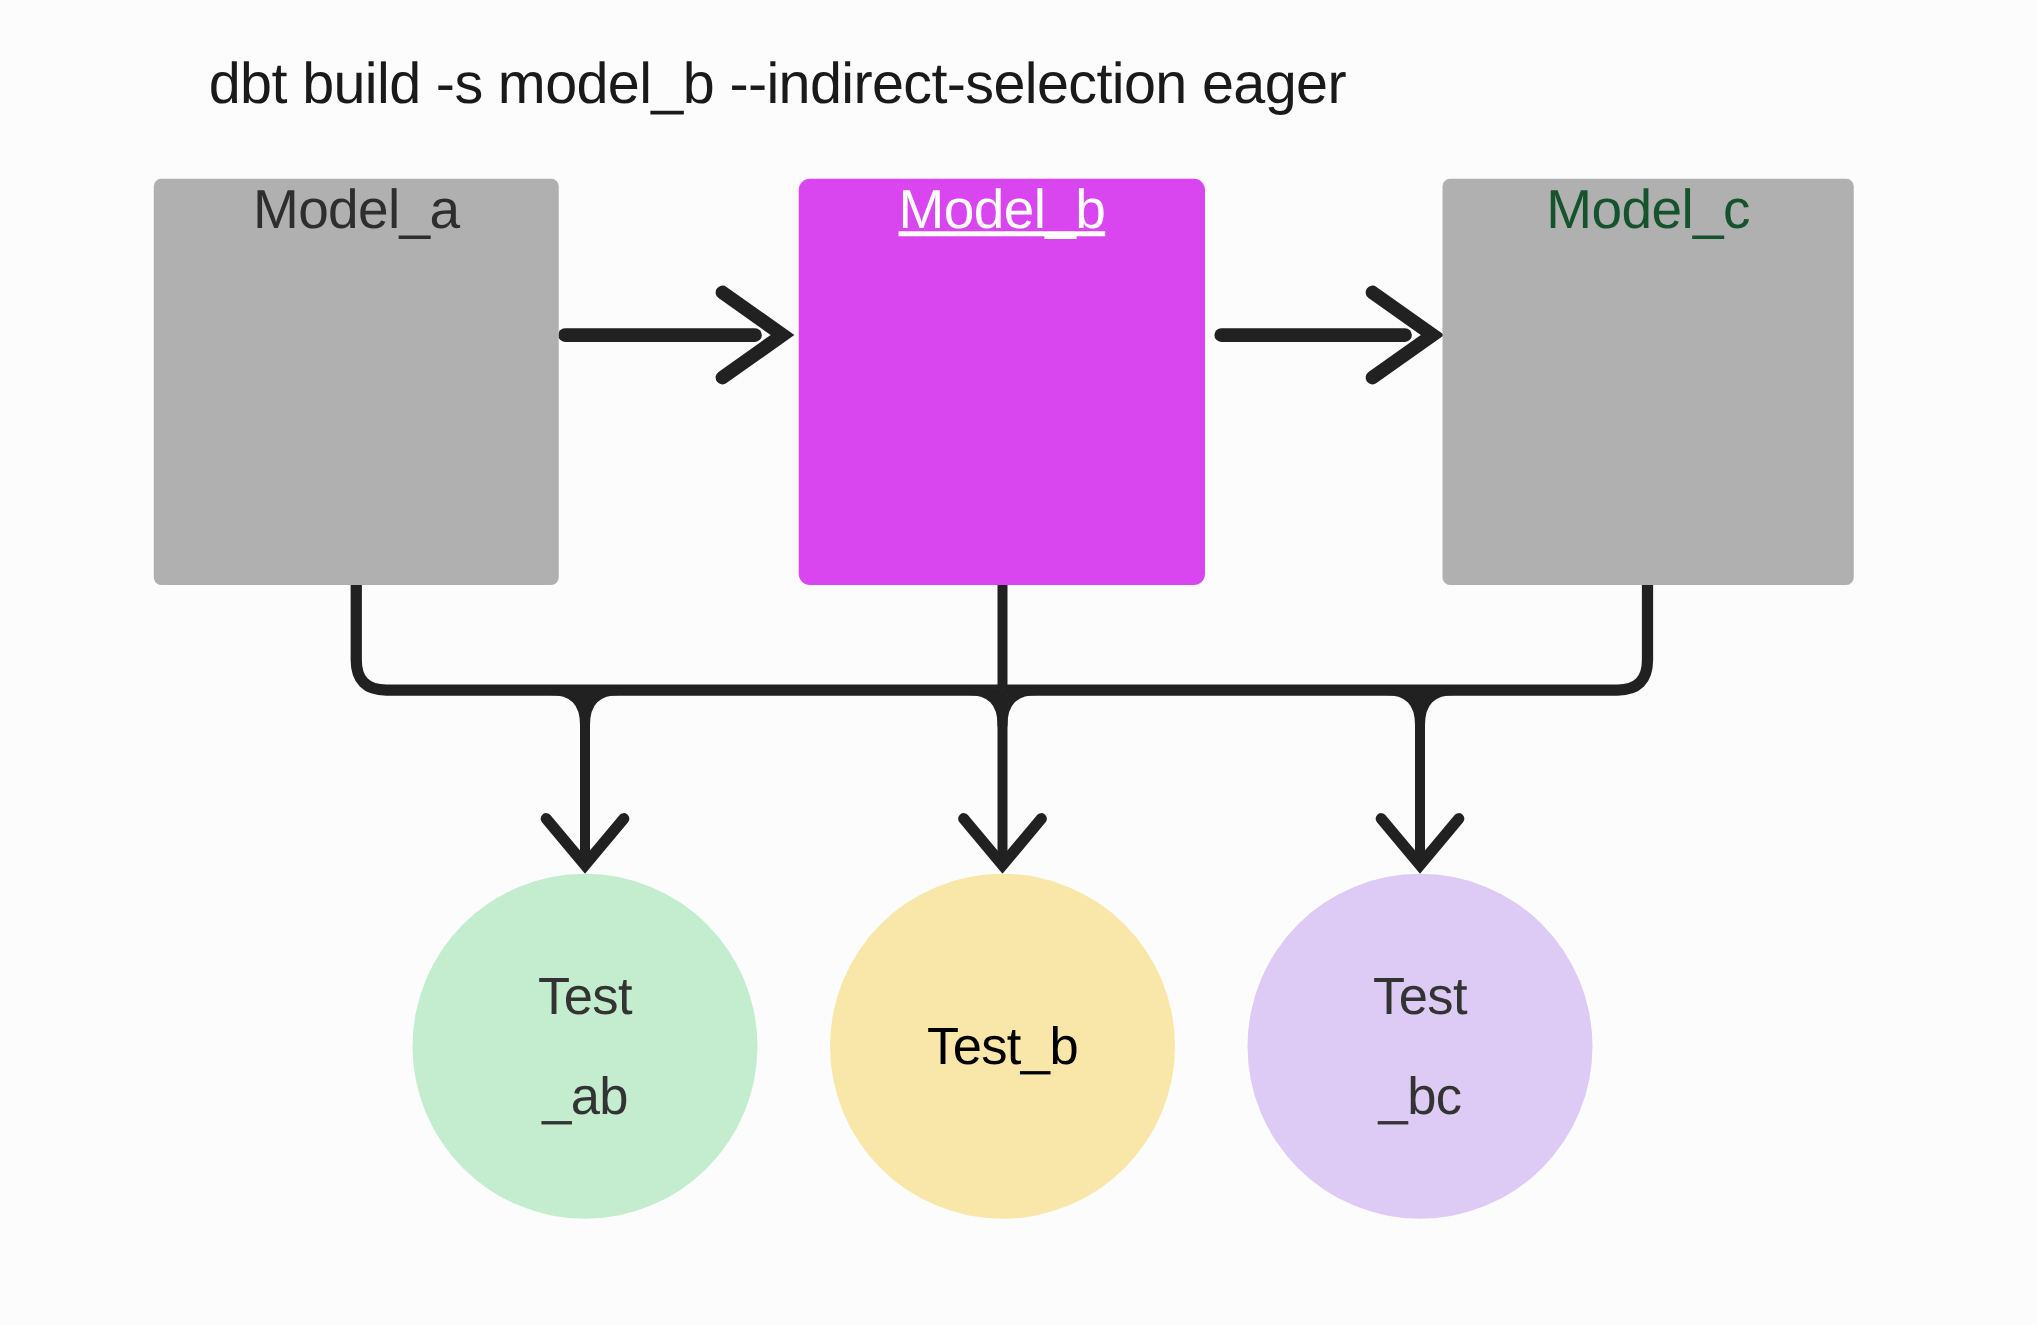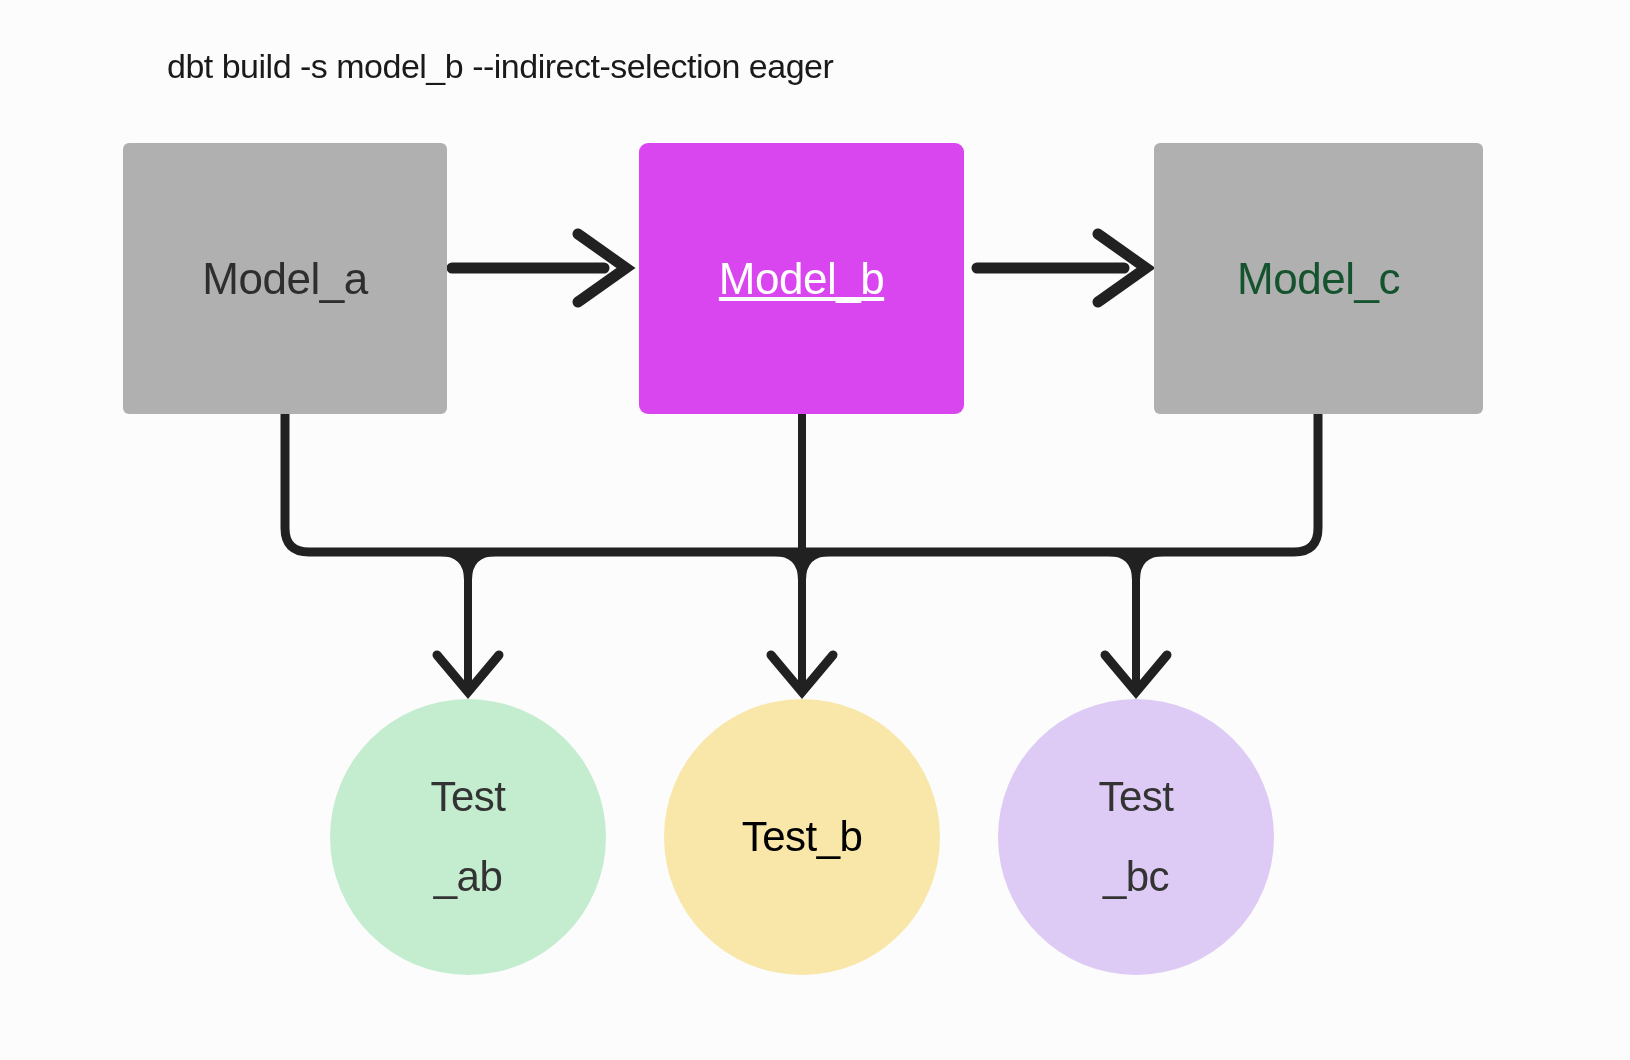--- a/index.html
+++ b/index.html
@@ -10,21 +10,21 @@
     width: 1630px;
     height: 1060px;
     background: #FCFCFC;
     font-family: "Liberation Sans", sans-serif;
     overflow: hidden;
   }
   .diagram-title {
     position: absolute;
     left: 167px;
     top: 36px;
-    font-size: 34px;
+    font-size: 46px;
     line-height: 60px;
     letter-spacing: -0.5px;
     font-weight: 500;
     color: #1A1A1A;
     white-space: nowrap;
   }
   .edges {
     position: absolute;
     left: 0; top: 0;
     width: 1630px;
@@ -36,24 +36,24 @@
     stroke-linecap: round;
   }
   .shaft   { stroke-width: 11px; }
   .head    { stroke-width: 11px; stroke-linejoin: miter; }
   .trunk   { stroke-width: 9px;  }
   .drop    { stroke-width: 8px;  }
   .vhead   { stroke-width: 9px;  stroke-linejoin: miter; }
   .model {
     position: absolute;
     top: 143px;
-    height: 271px;
+    height: 325px;
     border-radius: 6px;
     display: flex;
-    align-items: center;
+    align-items: flex-start;
     justify-content: center;
     font-size: 44px;
     font-weight: 500;
     letter-spacing: -0.5px;
   }
   .model-a { left: 123px;  width: 324px; }
   .model-b { left: 639px;  width: 325px; border-radius: 9px; }
   .model-c { left: 1154px; width: 329px; }
   .test {
     position: absolute;

